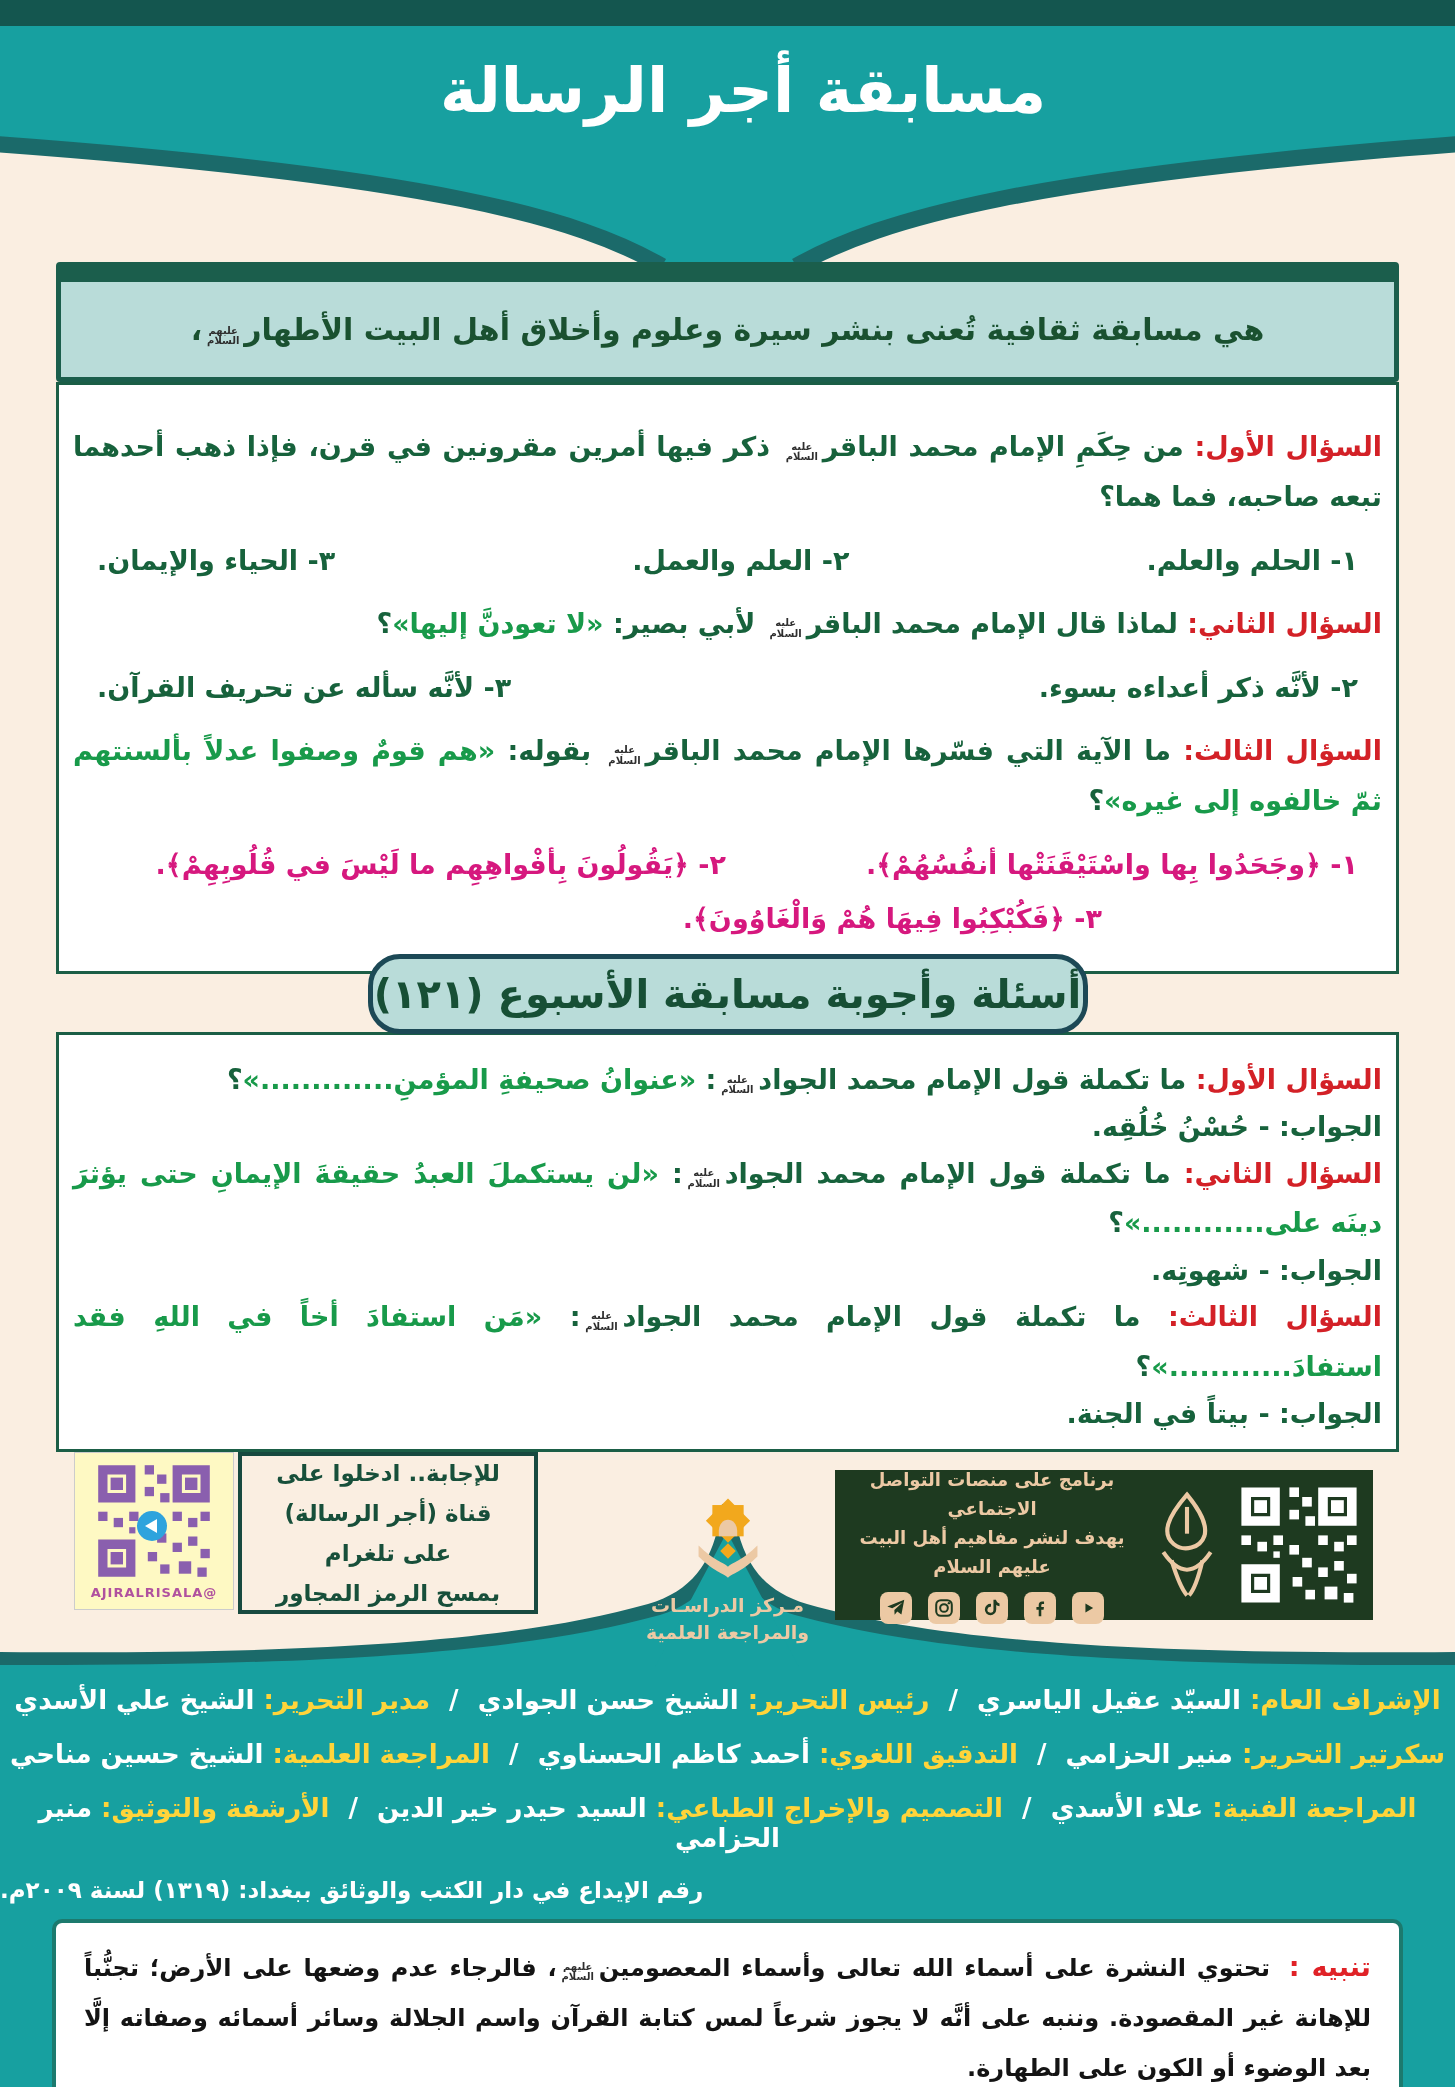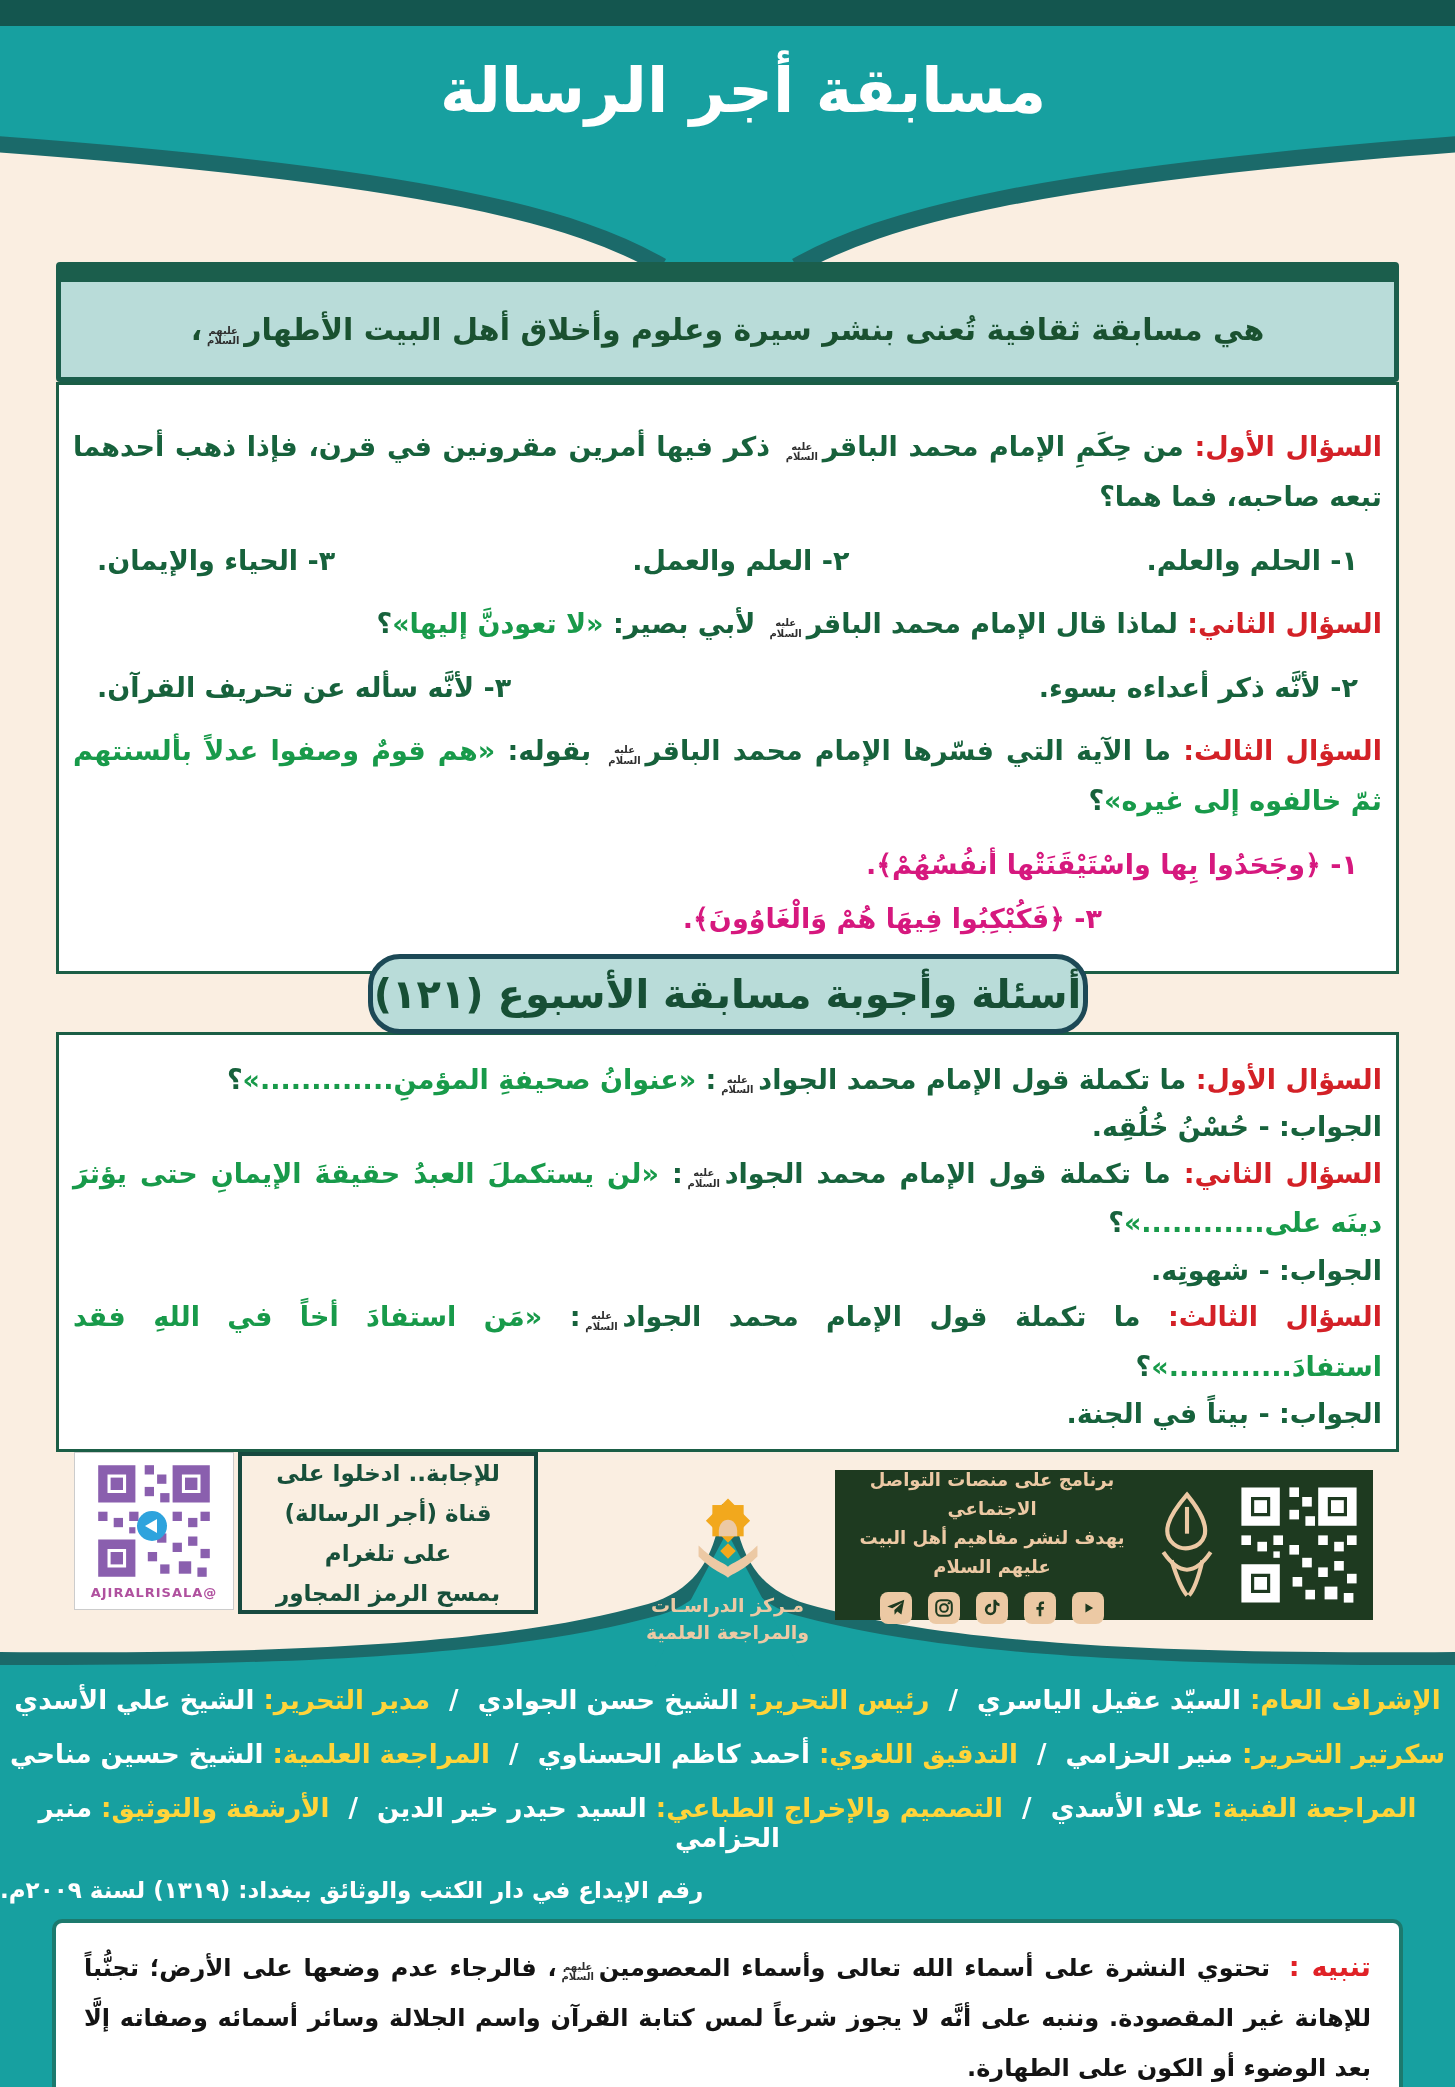--- a/index.html
+++ b/index.html
@@ -42,21 +42,21 @@
              display: flex; align-items: center; justify-content: center; }
   .banner2 .txt { color: #174f35; font-size: 40px; }
 
   
   .footer { position: relative; height: 215px; background: #faeee1; }
   .transition-svg { position: absolute; left: 0; bottom: 0; width: 1455px; height: 215px; }
   .tg-box { position: absolute; top: 0; left: 70px; width: 468px; height: 162px; display: flex; z-index: 4; direction: rtl; }
   .tg-text { width: 300px; height: 100%; background: #faeee1; border: 4px solid #17493f;
              display: flex; align-items: center; justify-content: center;
              color: #174f3a; font-size: 23px; line-height: 1.75; white-space: pre-line; text-align: center; }
-  .qr-card { width: 160px; height: 158px; margin-right: 4px; background: #ffffff; border: 1px solid #cccccc;
+  .qr-card { width: 160px; height: 158px; margin-right: 4px; background: #fef9c3; border: 1px solid #cccccc;
              position: relative; display: flex; flex-direction: column; align-items: center; justify-content: flex-start; padding-top: 6px; }
   .qr-card .qr-svg { width: 124px; height: 124px; color: #8a5fae; }
   .qr-caption { font-size: 13px; color: #b0519f; letter-spacing: 1px; margin-top: 2px; }
   .tg-badge { position: absolute; top: 58px; left: 62px; width: 30px; height: 30px; border-radius: 50%;
               background: #2ea3dd; display: flex; align-items: center; justify-content: center; }
   .tg-badge .tri { width: 0; height: 0; border-top: 7px solid transparent; border-bottom: 7px solid transparent;
                    border-right: 12px solid #ffffff; margin-right: 2px; }
 
   .center-logo { position: absolute; top: 40px; left: 50%; transform: translateX(-50%);
                  z-index: 4; text-align: center; width: 260px; }
@@ -131,20 +131,21 @@
       <span>٢- لأنَّه ذكر أعداءه بسوء.</span>
       <span>٣- لأنَّه سأله عن تحريف القرآن.</span>
     </div>
     <div class="qline">
       <span class="qlabel">السؤال الثالث:</span>
       <span>ما الآية التي فسّرها الإمام محمد الباقر</span><span class="hon">عليه السلام</span>
       <span>بقوله: </span><span class="quote">«هم قومٌ وصفوا عدلاً بألسنتهم ثمّ خالفوه إلى غيره»</span><span>؟</span>
     </div>
     <div class="opts-row2">
       <span class="opt-verse">١- ﴿وجَحَدُوا بِها واسْتَيْقَنَتْها أنفُسُهُمْ﴾.</span>
+      <span class="opt-verse">٢- ﴿يَقُولُونَ بِأفْواهِهِم ما لَيْسَ في قُلُوبِهِمْ﴾.</span>
     </div>
     <div class="opt3-wrap">
       <span class="opt-verse">٣- ﴿فَكُبْكِبُوا فِيهَا هُمْ وَالْغَاوُونَ﴾.</span>
     </div>
   </div>
 
   <div class="banner2">
     <div class="txt">أسئلة وأجوبة مسابقة الأسبوع (١٢١)</div>
   </div>
 

